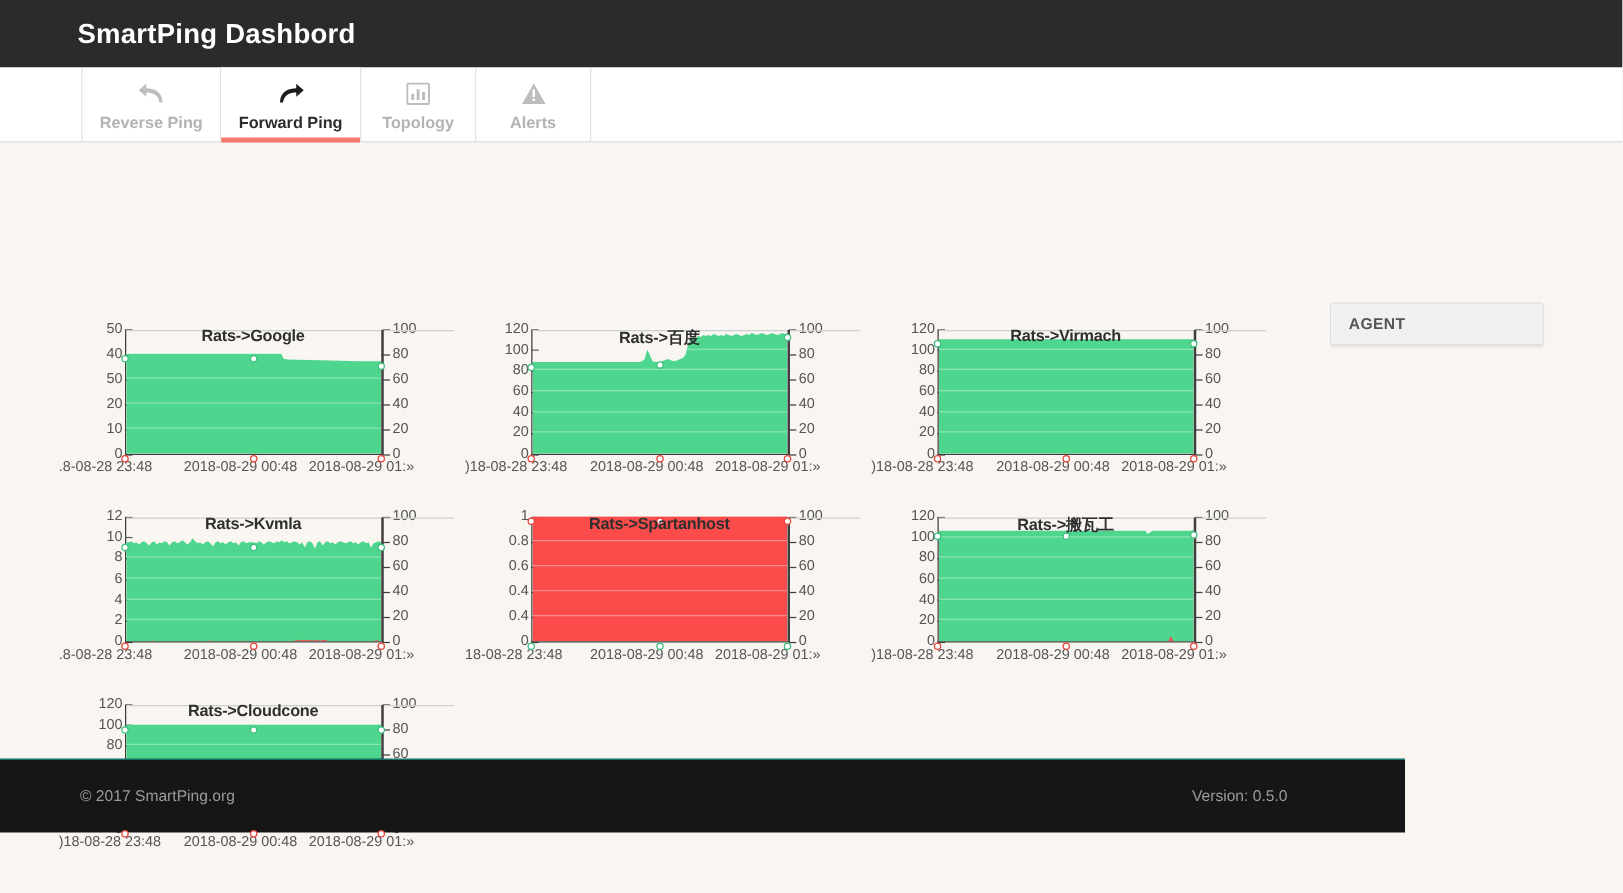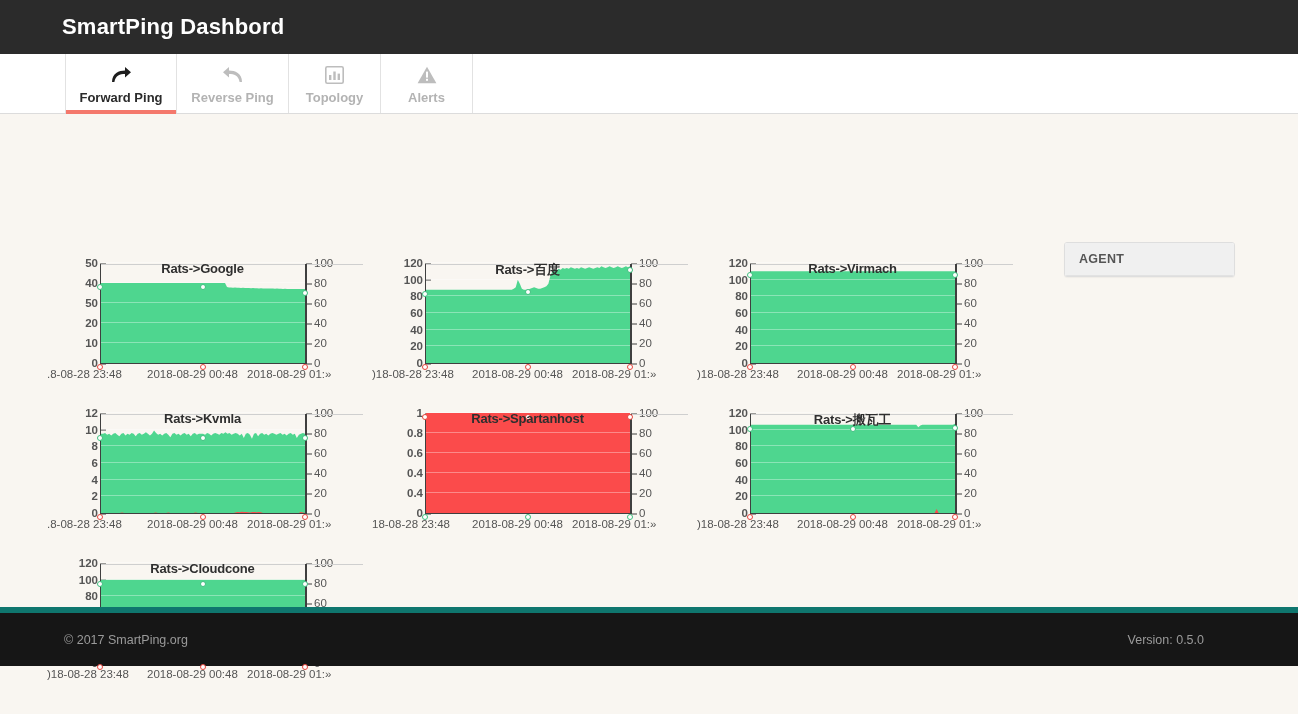--- a/index.html
+++ b/index.html
@@ -80,21 +80,21 @@
   .chart .title {
     position: absolute; left: 45px; width: 205px; top: 19px;
     text-align: center; font-size: 13px; font-weight: bold;
     color: #2f2f2f; letter-spacing: -.2px; z-index: 6;
     white-space: nowrap;
   }
   .ytick, .rtick {
     position: absolute; font-size: 11.5px; color: #555;
     line-height: 1; white-space: nowrap;
   }
-  .ytick { right: 282px; text-align: right; font-weight: bold; }
+  .ytick { right: 282px; text-align: right; }
   .ytick::after {
     content: ""; position: absolute; right: -8px; top: 50%;
     width: 6px; height: 1px; background: #3f3f3f; transform: translateY(-50%);
   }
   .rtick { left: 259px; }
   .rtick::before {
     content: ""; position: absolute; left: -8px; top: 50%;
     width: 6px; height: 1px; background: #3f3f3f; transform: translateY(-50%);
   }
   .xtick {
@@ -140,50 +140,50 @@
   .agentitem {
     height: 35px; display: flex; align-items: center; padding: 0 14px;
     font-size: 13.5px; color: #4ab89a; cursor: pointer;
     border-bottom: 1px solid #ececec;
   }
   .agentitem.sel { background: #efefef; }
   .agentitem:last-child { border-bottom: none; }
 
   
   .footer {
-    position: absolute; left: 0; top: 607px; width: 1298px; height: 59px;
+    position: absolute; left: 0; top: 607px; width: 1124px; height: 59px;
     background: #161616; display: flex; align-items: center;
-    border-top: 6px solid #0f766e;
+    border-top: 1px solid #0f766e;
   }
   .footer .copy { color: #9a9a9a; font-size: 12.5px; padding-left: 64px; }
   .footer .ver { color: #9a9a9a; font-size: 12.5px; margin-left: auto; padding-right: 94px; }
 </style>
 </head>
 <body>
 
 <div class="topbar">
   <div class="brand">SmartPing Dashbord</div>
 </div>
 
 <div class="tabbar" id="tabbar">
+    <div class="tab wide">
+      <span class="ticon">
+        <svg width="22" height="18" viewBox="0 0 22 18">
+          <path d="M20 16 C20 7 13 4.5 7 4.5 L7 1 L1 6.2 L7 11.4 L7 8 C12 8 16.5 9.5 17.6 16 Z" fill="#bdbdbd"></path>
+        </svg>
+      </span>
+      <span class="tlabel">Reverse Ping</span>
+    </div>
     <div class="tab active wide">
       <span class="ticon">
         <svg width="22" height="18" viewBox="0 0 22 18">
           <path d="M2 16 C2 7 9 4.5 15 4.5 L15 1 L21 6.2 L15 11.4 L15 8 C10 8 5.5 9.5 4.4 16 Z" fill="#1d1d1d"></path>
         </svg>
       </span>
       <span class="tlabel">Forward Ping</span>
-    </div>
-    <div class="tab wide">
-      <span class="ticon">
-        <svg width="22" height="18" viewBox="0 0 22 18">
-          <path d="M20 16 C20 7 13 4.5 7 4.5 L7 1 L1 6.2 L7 11.4 L7 8 C12 8 16.5 9.5 17.6 16 Z" fill="#bdbdbd"></path>
-        </svg>
-      </span>
-      <span class="tlabel">Reverse Ping</span>
     </div>
     <div class="tab">
       <span class="ticon">
         <svg width="19" height="18" viewBox="0 0 19 18">
           <rect x="0.8" y="0.8" width="17.4" height="16.4" rx="1.5" fill="none" stroke="#bdbdbd" stroke-width="1.6"></rect>
           <rect x="4" y="9" width="2.4" height="5" fill="#bdbdbd"></rect>
           <rect x="8.3" y="5.5" width="2.4" height="8.5" fill="#bdbdbd"></rect>
           <rect x="12.6" y="7.6" width="2.4" height="6.4" fill="#bdbdbd"></rect>
         </svg>
       </span>

